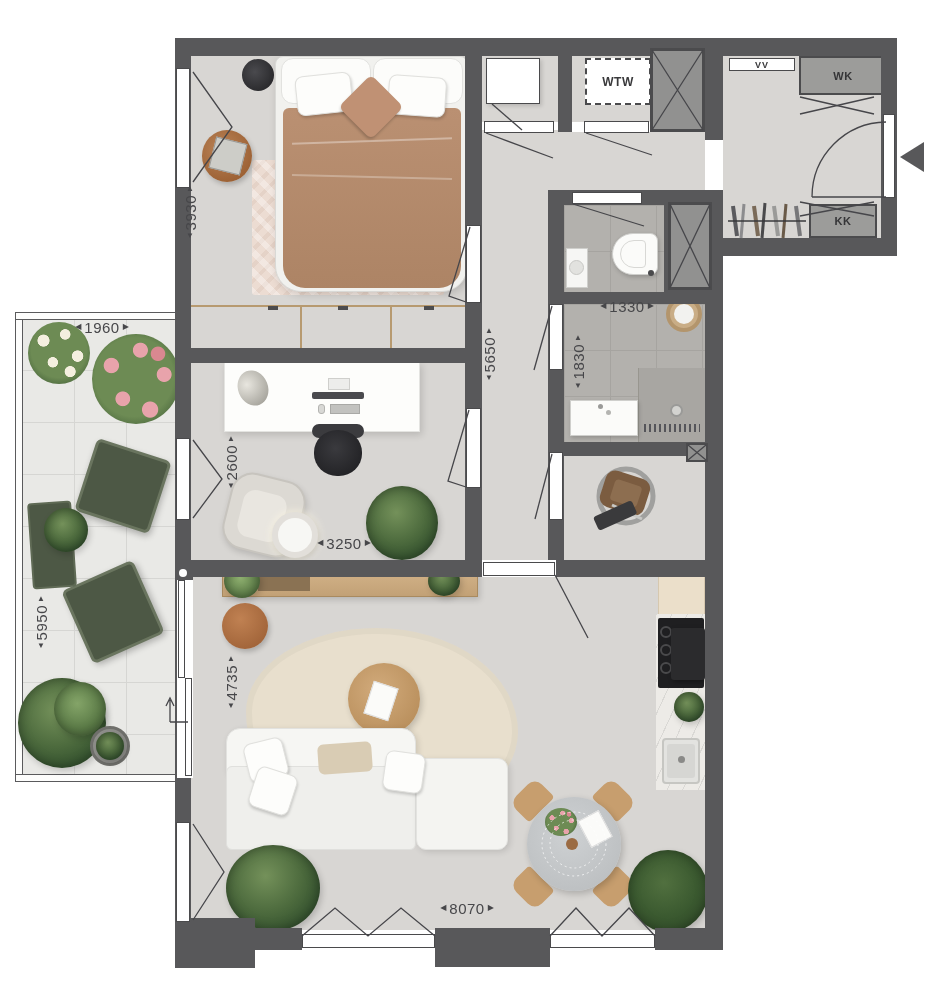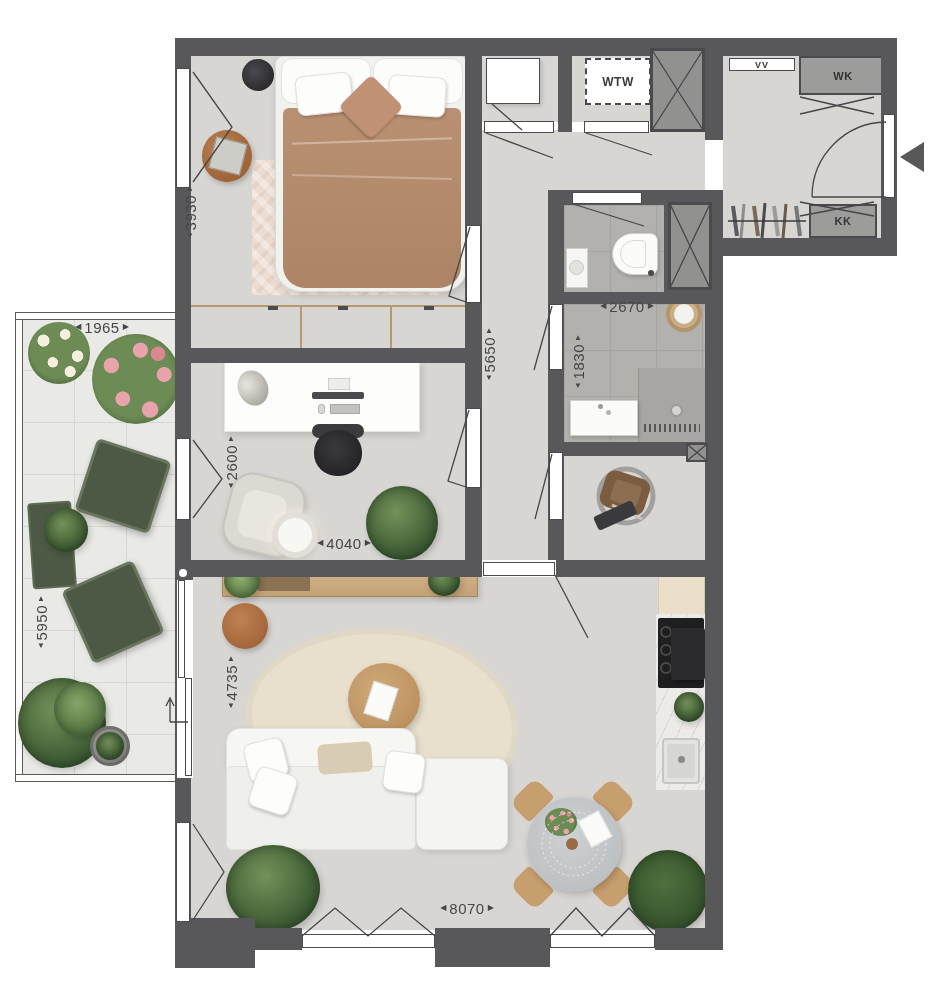--- a/index.html
+++ b/index.html
@@ -293,46 +293,46 @@
     </g>
   </svg>
 
   <div class="dim dim-v" style="left:179px;top:160px;width:22px;height:105px">
     <span class="ar">▲</span>
     <span class="dv">3930</span>
     <span class="ar">▼</span>
   </div>
   <div class="dim dim-h" style="left:62px;top:318px;width:80px;height:18px">
     <span class="ar">◀</span>
-    <span class="dv">1965</span>
+    <span class="dv">1960</span>
     <span class="ar">▶</span>
   </div>
   <div class="dim dim-v" style="left:478px;top:302px;width:22px;height:105px">
     <span class="ar">▲</span>
     <span class="dv">5650</span>
     <span class="ar">▼</span>
   </div>
   <div class="dim dim-h" style="left:588px;top:297px;width:78px;height:18px">
     <span class="ar">◀</span>
-    <span class="dv">2670</span>
+    <span class="dv">1330</span>
     <span class="ar">▶</span>
   </div>
   <div class="dim dim-v" style="left:567px;top:312px;width:22px;height:100px">
     <span class="ar">▲</span>
     <span class="dv">1830</span>
     <span class="ar">▼</span>
   </div>
   <div class="dim dim-v" style="left:220px;top:410px;width:22px;height:105px">
     <span class="ar">▲</span>
     <span class="dv">2600</span>
     <span class="ar">▼</span>
   </div>
   <div class="dim dim-h" style="left:304px;top:534px;width:80px;height:18px">
     <span class="ar">◀</span>
-    <span class="dv">4040</span>
+    <span class="dv">3250</span>
     <span class="ar">▶</span>
   </div>
   <div class="dim dim-v" style="left:30px;top:570px;width:22px;height:105px">
     <span class="ar">▲</span>
     <span class="dv">5950</span>
     <span class="ar">▼</span>
   </div>
   <div class="dim dim-v" style="left:220px;top:630px;width:22px;height:105px">
     <span class="ar">▲</span>
     <span class="dv">4735</span>

